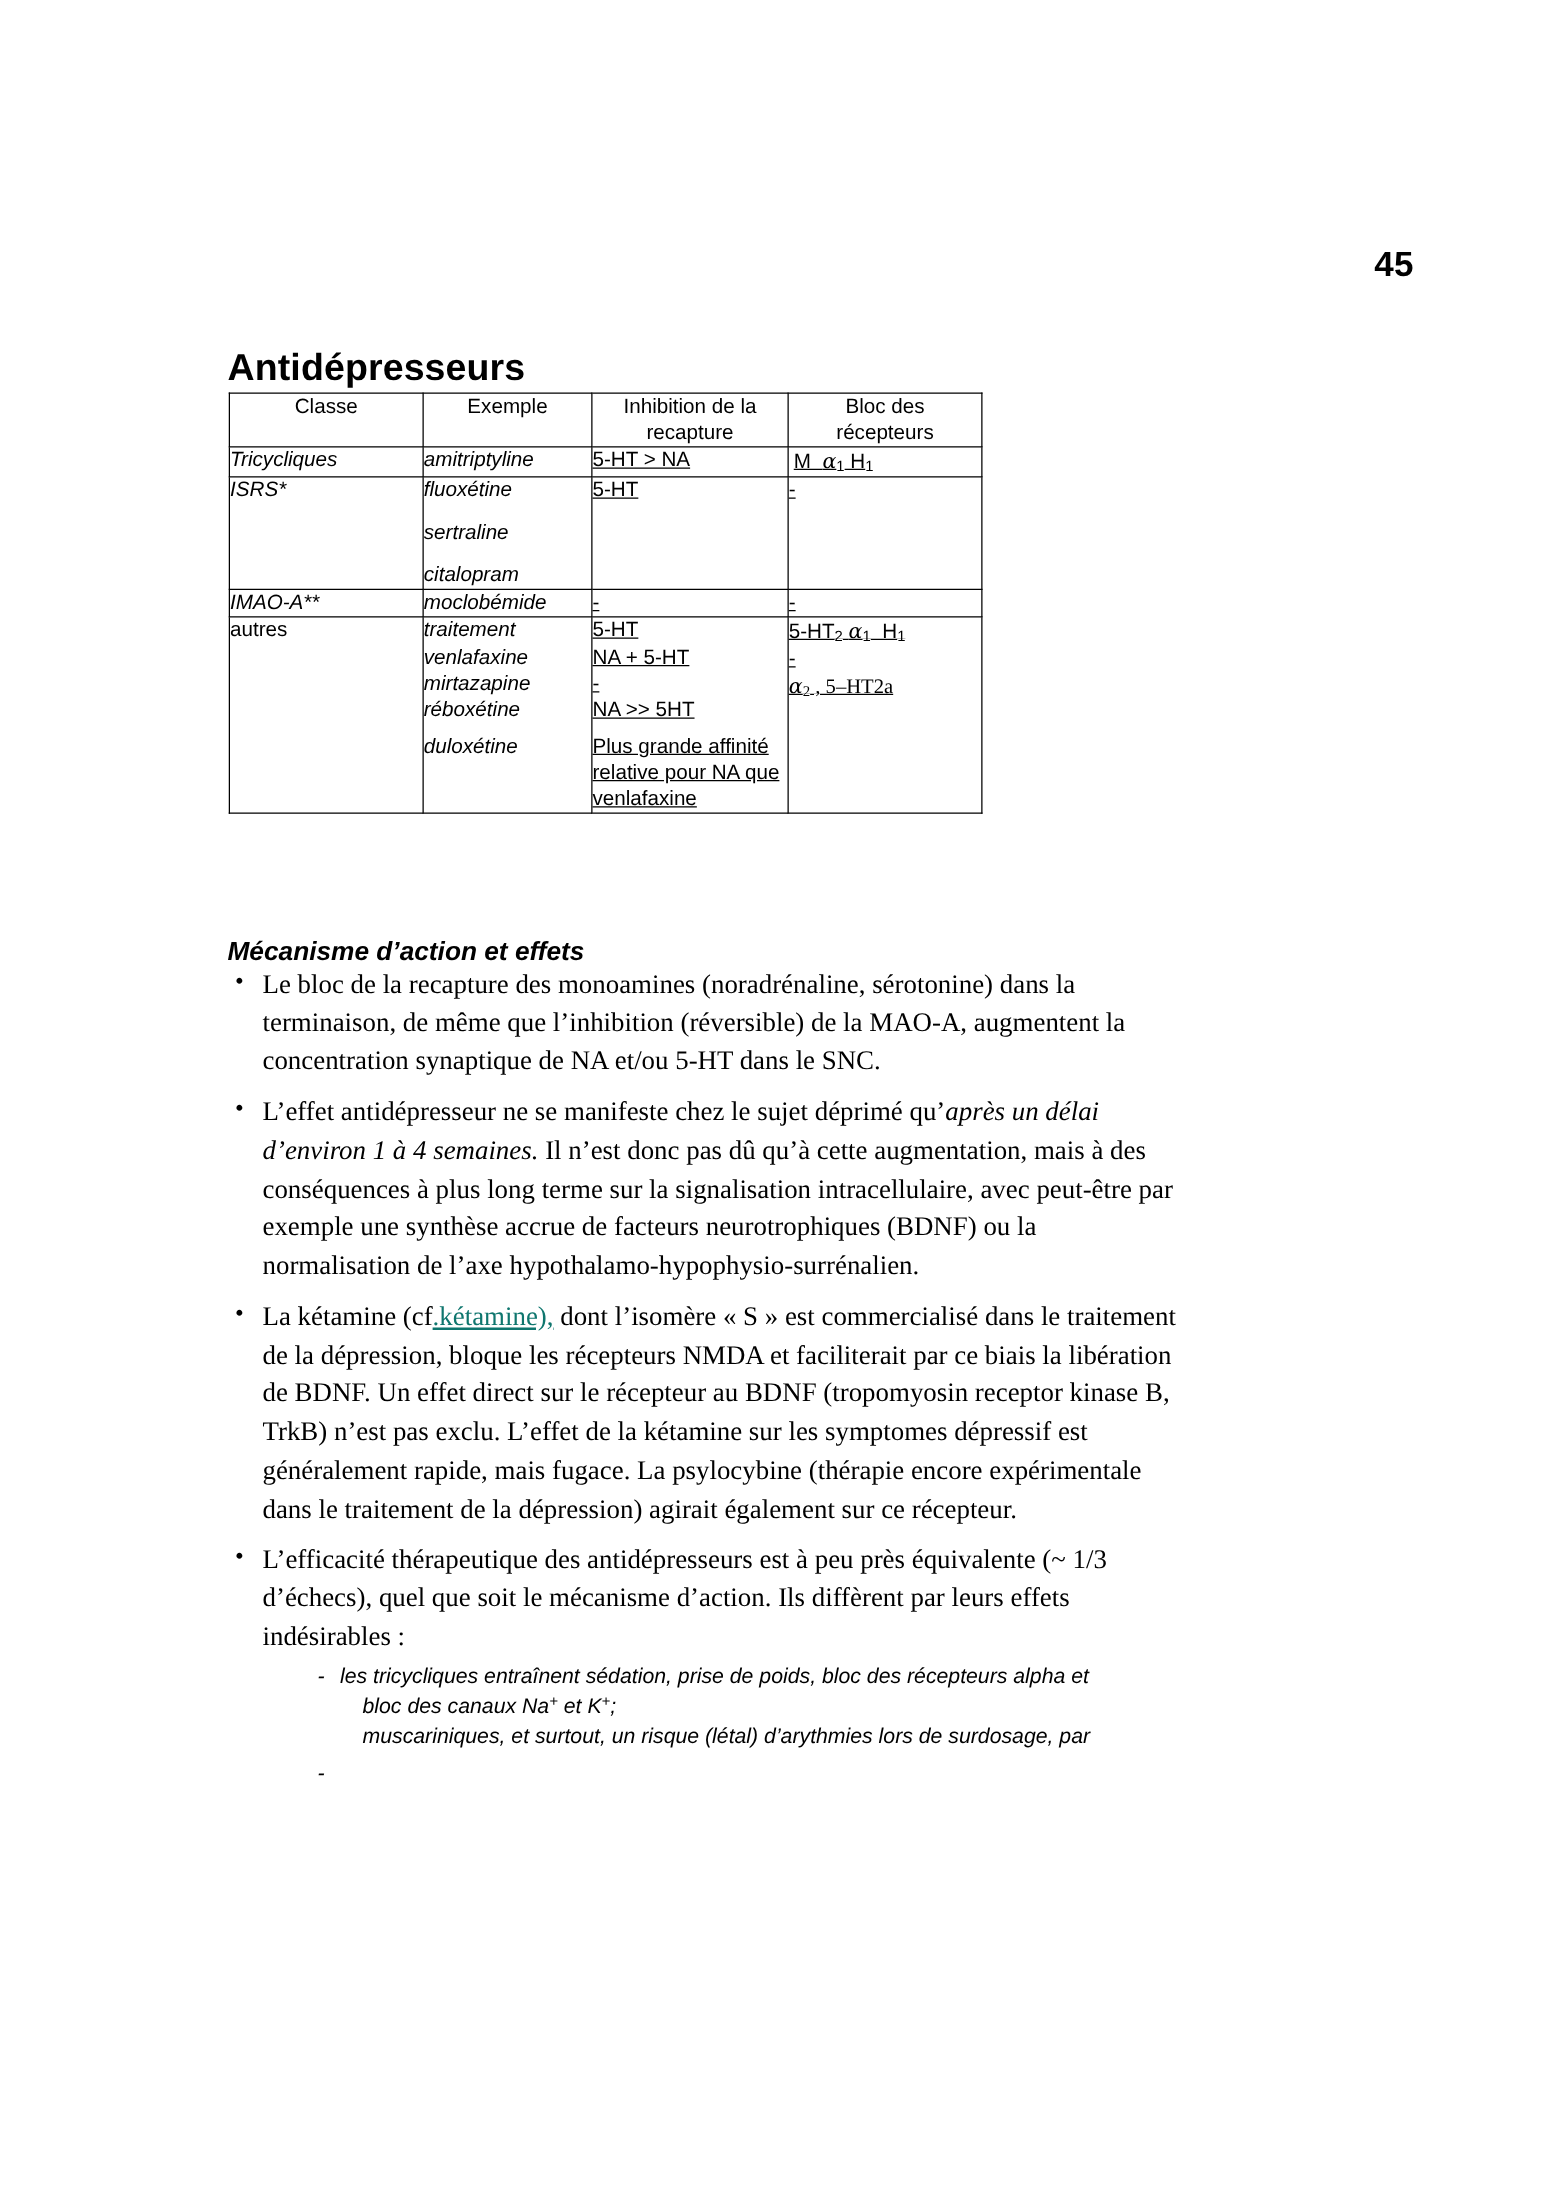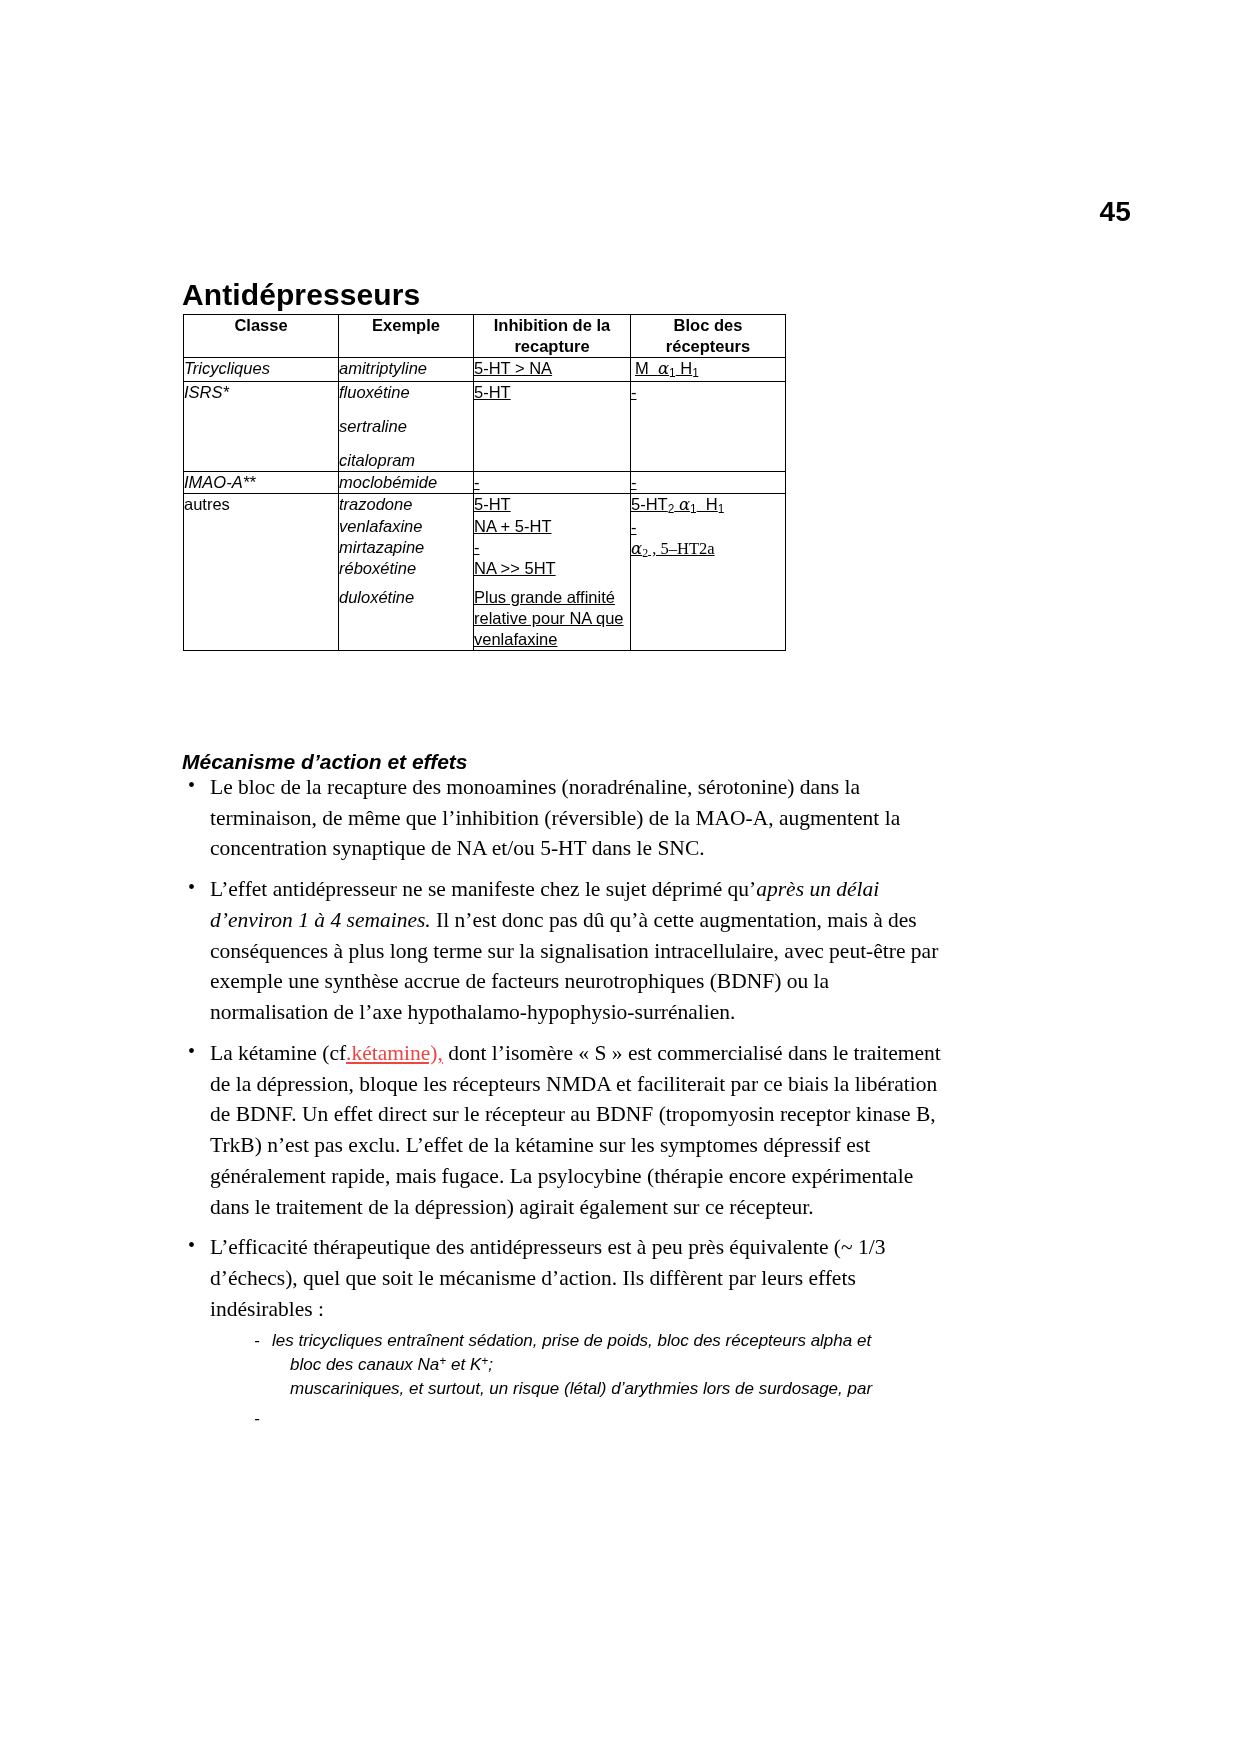--- a/index.html
+++ b/index.html
@@ -65,21 +65,21 @@
     padding: 0;
     vertical-align: top;
   }
   col.c-classe   { width: 155px; }
   col.c-exemple  { width: 135px; }
   col.c-inhib    { width: 157px; }
   col.c-bloc     { width: 155px; }
 
   .hdr-cell {
     text-align: center;
-    font-weight: bold;
+    font-weight: normal;
     padding: 10px 4px 10px 4px;
     height: 36px;
     vertical-align: middle;
   }
   .cell-left {
     text-align: left;
     padding: 6px 4px 6px 9px;
   }
   .cell-center {
     text-align: left;
@@ -139,21 +139,21 @@
   }
   ul.bullets > li::before {
     content: "\2022";
     position: absolute;
     left: 6px;
     top: -1px;
     font-size: 20px;
   }
   .it { font-style: italic; }
   .lnk {
-    color: #ef4444;
+    color: #0f766e;
     text-decoration: underline;
   }
 
   
   ul.sublist {
     list-style: none;
     margin: 6px 0 0 0;
     padding: 0;
     font-family: "Liberation Sans", sans-serif;
     font-size: 17px;
@@ -231,21 +231,21 @@
         <tr>
           <td class="cell-left ital">IMAO-A**</td>
           <td class="cell-left ital">moclobémide</td>
           <td class="cell-center">-</td>
           <td class="cell-center">-</td>
         </tr>
 
         <tr>
           <td class="cell-left">autres</td>
           <td class="cell-left ital">
-            <span class="row-line">trazodone</span>
+            <span class="row-line">traitement</span>
             <span class="row-line">venlafaxine</span>
             <span class="row-line">mirtazapine</span>
             <span class="row-line">réboxétine</span>
             <span class="row-line" style="margin-top:8px">duloxétine</span>
           </td>
           <td class="cell-center">
             <span class="row-line">5-HT</span>
             <span class="row-line">NA + 5-HT</span>
             <span class="row-line">-</span>
             <span class="row-line">NA &gt;&gt; 5HT</span>

